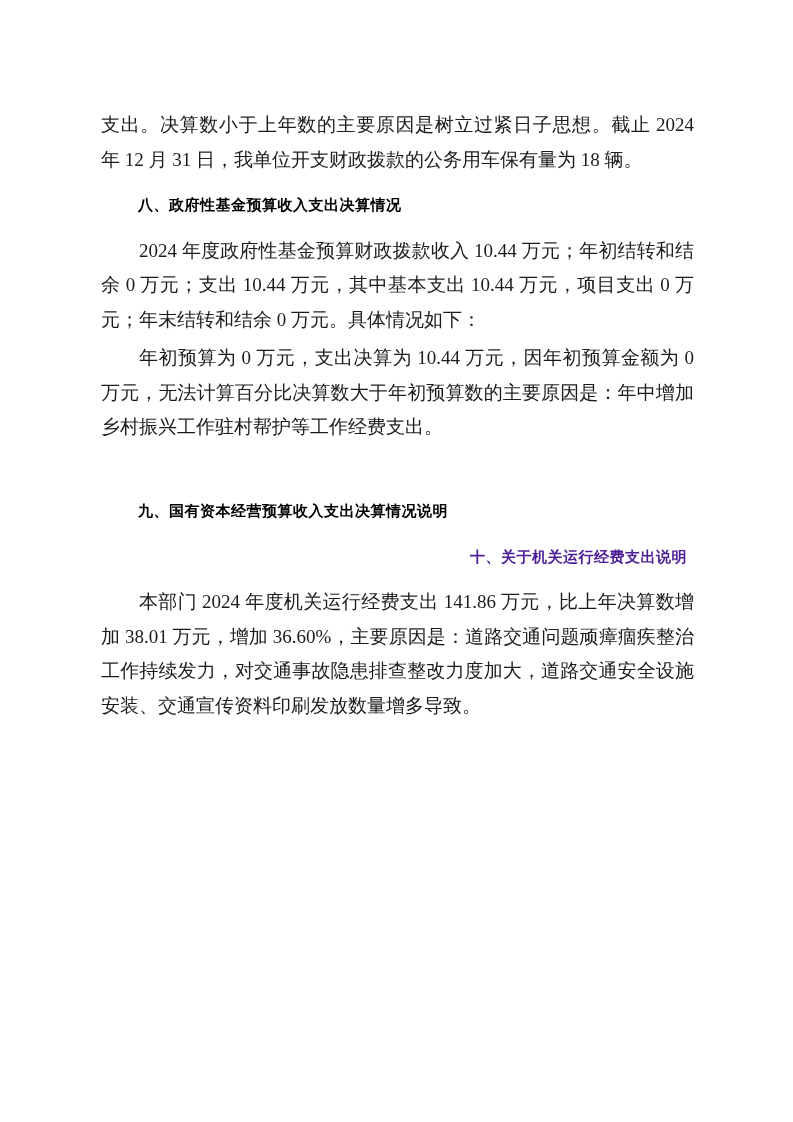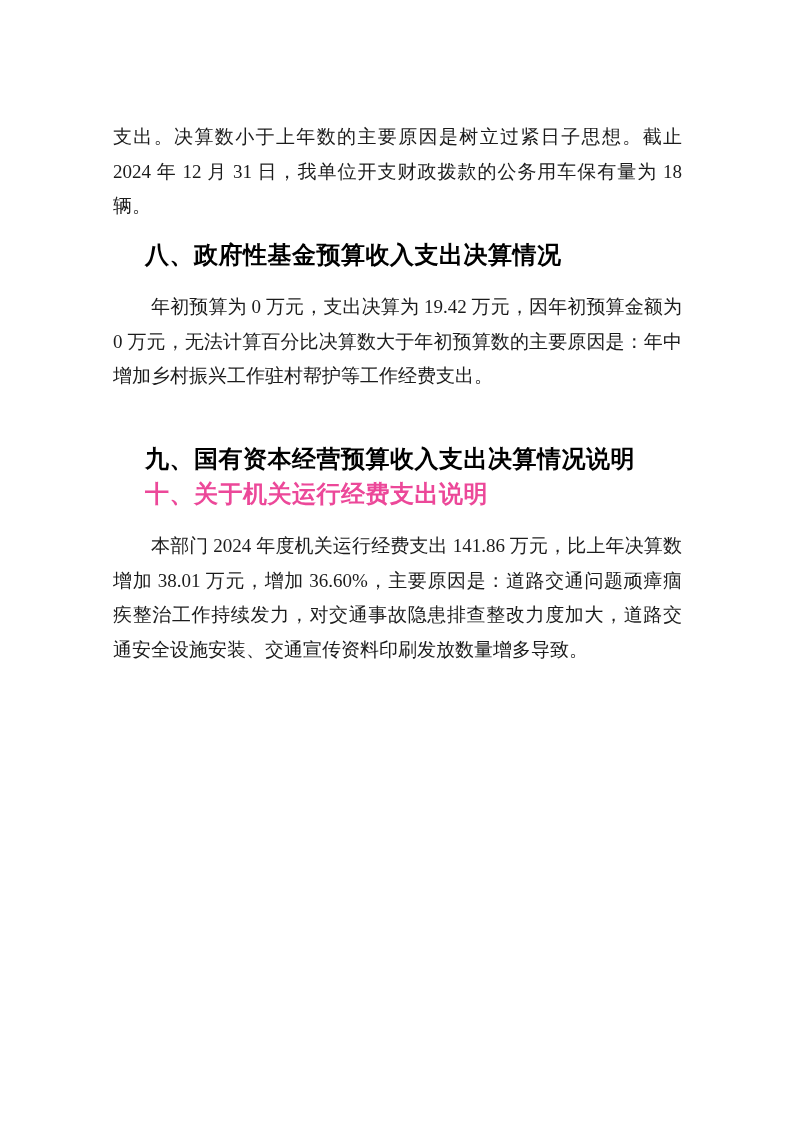--- a/index.html
+++ b/index.html
@@ -19,49 +19,50 @@
     left: 97px;
     top: 104px;
     width: 601px;
     font-family: "Liberation Serif", "DejaVu Serif", serif;
     font-size: 19px;
     line-height: 34.5px;
     color: #1b1b1b;
     text-align: justify;
   }
   .doc-body p.body-para {
-    margin: 16px;
+    margin: 4px;
     padding: 0;
     font-family: Liberation Serif, serif;
   }
   .doc-body p.body-para.indent {
     text-indent: 2em;
   }
   .doc-body h3.section-heading {
-    margin: 0;
+    margin: 11px;
     padding: 0;
-    font-family: Liberation Mono, monospace;
+    font-family: Liberation Serif, serif;
     font-weight: bold;
-    font-size: 24px;
+    font-size: 15px;
     line-height: 34.5px;
     color: #000000;
     text-indent: 2em;
     text-align: left;
     letter-spacing: 0.5px;
   }
   .doc-body .blank-line {
     height: 34.5px;
   }
 </style>
 </head>
 <body>
 
 <div class="page">
   <div class="doc-body" id="doc-body" style="color: rgb(27, 27, 27);">
       <p class="body-para">支出。决算数小于上年数的主要原因是树立过紧日子思想。截止 2024 年 12 月 31 日，我单位开支财政拨款的公务用车保有量为 18 辆。</p>
       <h3 class="section-heading" style="color: rgb(0, 0, 0);">八、政府性基金预算收入支出决算情况</h3>
-      <p class="body-para indent">年初预算为 0 万元，支出决算为 19.42 万元，因年初预算金额为 0 万元，无法计算百分比决算数大于年初预算数的主要原因是：年中增加乡村振兴工作驻村帮护等工作经费支出。</p>
+      <p class="body-para indent">2024 年度政府性基金预算财政拨款收入 10.44 万元；年初结转和结余 0 万元；支出 10.44 万元，其中基本支出 10.44 万元，项目支出 0 万元；年末结转和结余 0 万元。具体情况如下：</p>
+      <p class="body-para indent">年初预算为 0 万元，支出决算为 10.44 万元，因年初预算金额为 0 万元，无法计算百分比决算数大于年初预算数的主要原因是：年中增加乡村振兴工作驻村帮护等工作经费支出。</p>
       <div class="blank-line"></div>
       <h3 class="section-heading" style="color: #000000;">九、国有资本经营预算收入支出决算情况说明</h3>
-      <h3 class="section-heading" style="color: #ec4899;">十、关于机关运行经费支出说明</h3>
+      <h3 class="section-heading" style="color: #4c1d95; text-align: right;">十、关于机关运行经费支出说明</h3>
       <p class="body-para indent">本部门 2024 年度机关运行经费支出 141.86 万元，比上年决算数增加 38.01 万元，增加 36.60%，主要原因是：道路交通问题顽瘴痼疾整治工作持续发力，对交通事故隐患排查整改力度加大，道路交通安全设施安装、交通宣传资料印刷发放数量增多导致。</p>
     </div>
 </div>
 
 </body></html>

